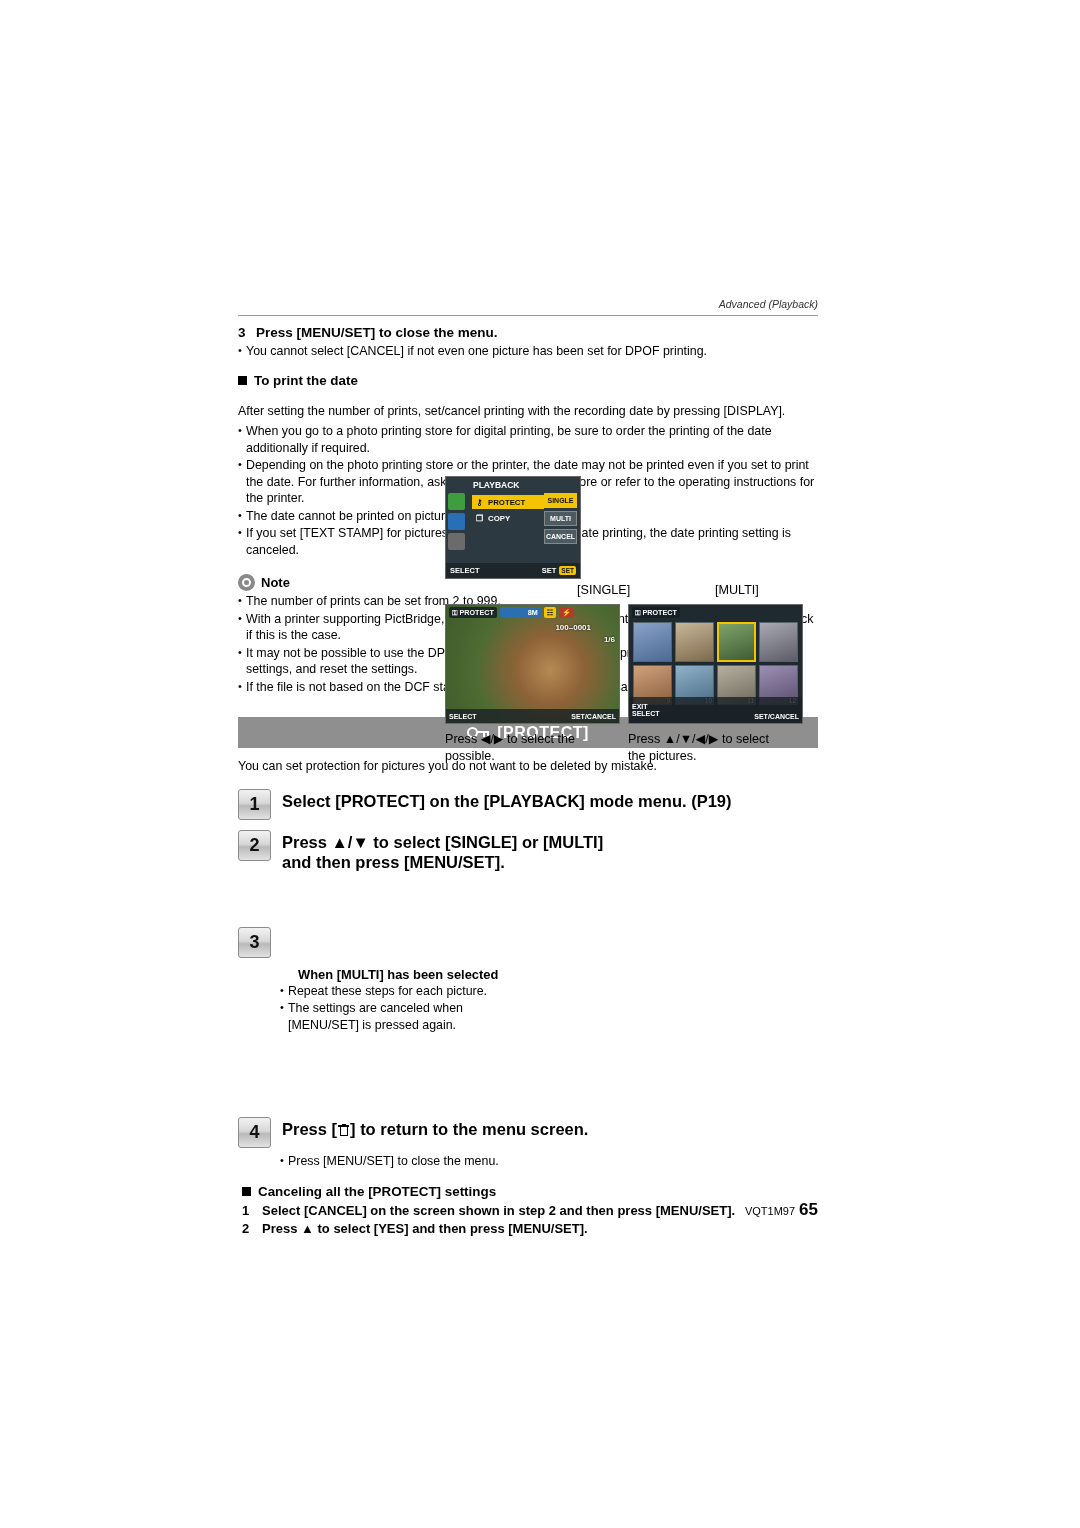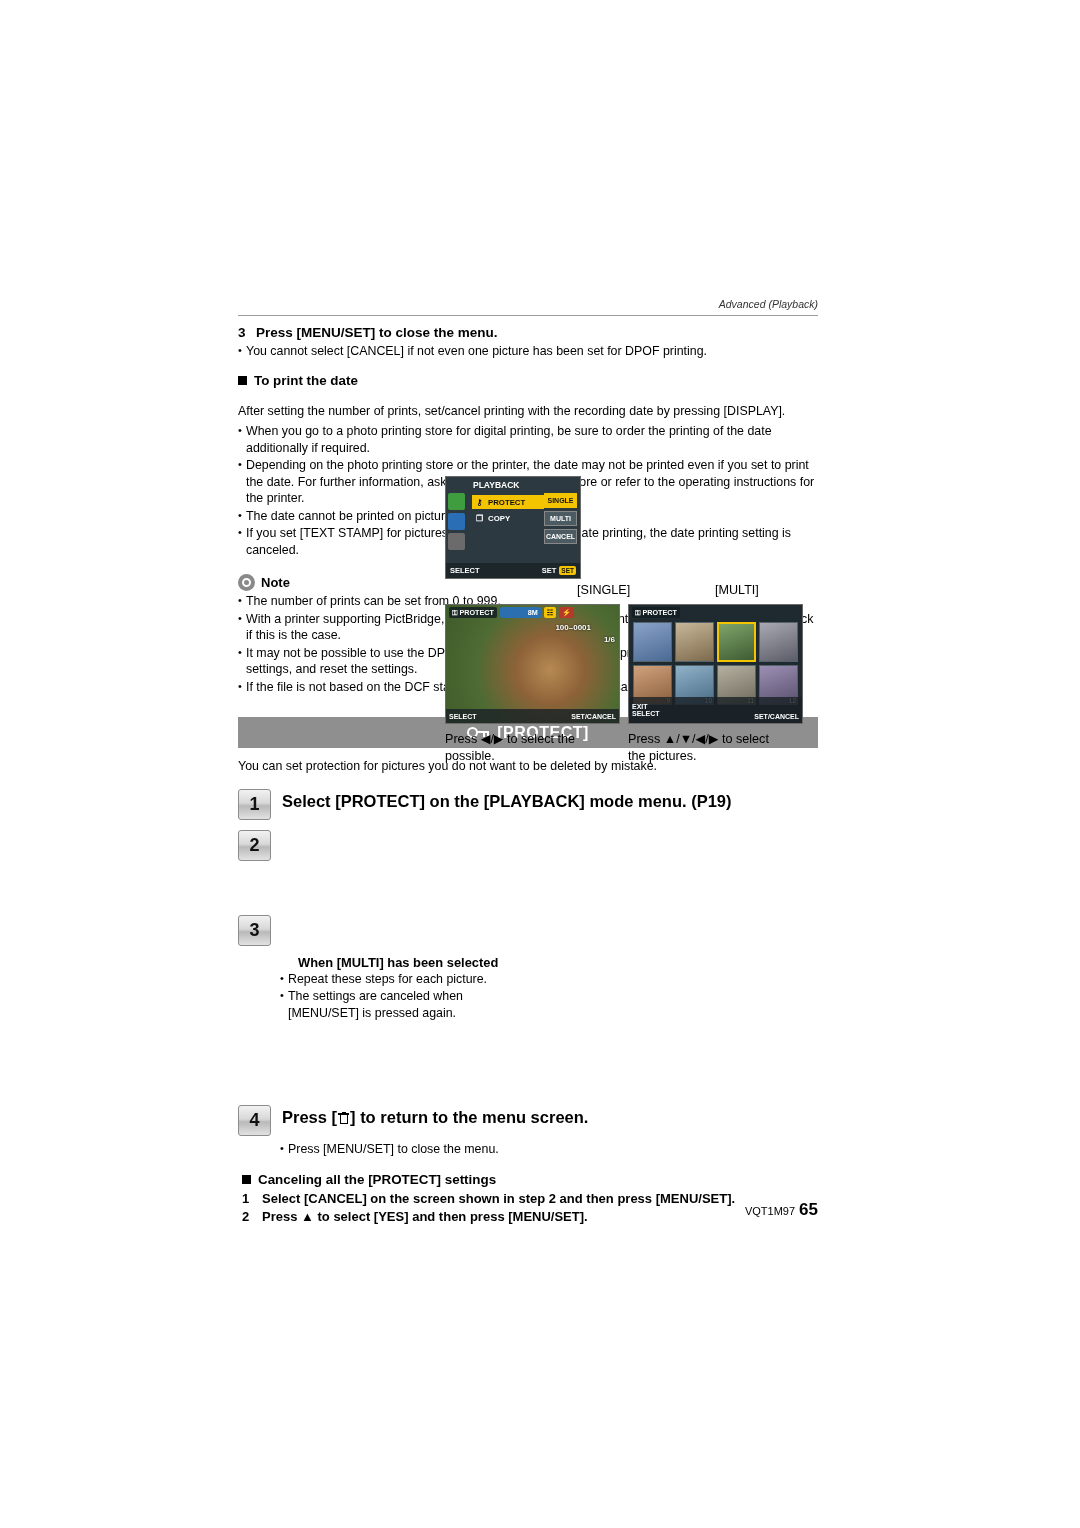--- a/index.html
+++ b/index.html
@@ -528,21 +528,21 @@
       <div class="txt">If you set [TEXT STAMP] for pictures that have been set for date printing, the date printing setting is canceled.</div>
     </div>
 
     <div class="note-box">
       <div class="note-head">
         <span class="note-icon"></span>
         <span>Note</span>
       </div>
       <div class="bullet">
         <div class="dot">•</div>
-        <div class="txt">The number of prints can be set from 0 to 999.</div>
+        <div class="txt">The number of prints can be set from 2 to 999.</div>
       </div>
       <div class="bullet">
         <div class="dot">•</div>
         <div class="txt">With a printer supporting PictBridge, the date print settings of the printer may take precedence so check if this is the case.</div>
       </div>
       <div class="bullet">
         <div class="dot">•</div>
         <div class="txt">It may not be possible to use the DPOF print settings with other equipment. In this case, cancel all the settings, and reset the settings.</div>
       </div>
       <div class="bullet">
@@ -563,20 +563,21 @@
 
     <div class="para" style="margin-top:10px;">You can set protection for pictures you do not want to be deleted by mistake.</div>
 
     <div class="big-step" style="margin-top:14px;">
       <div class="big-num">1</div>
       <div class="big-title">Select [PROTECT] on the [PLAYBACK] mode menu. (P19)</div>
     </div>
 
     <div class="big-step" style="margin-top:10px;">
       <div class="big-num">2</div>
+      <div class="big-title" style="width:330px;">Press ▲/▼ to select [SINGLE] or [MULTI] and then press [MENU/SET].</div>
     </div>
 
     <div class="big-step" style="margin-top:54px;">
       <div class="big-num">3</div>
     </div>
 
     <div class="sub-bold" style="margin-left:60px; width:250px;">When [MULTI] has been selected</div>
     <div style="margin-left:42px; width:250px;">
       <div class="bullet">
         <div class="dot">•</div>

